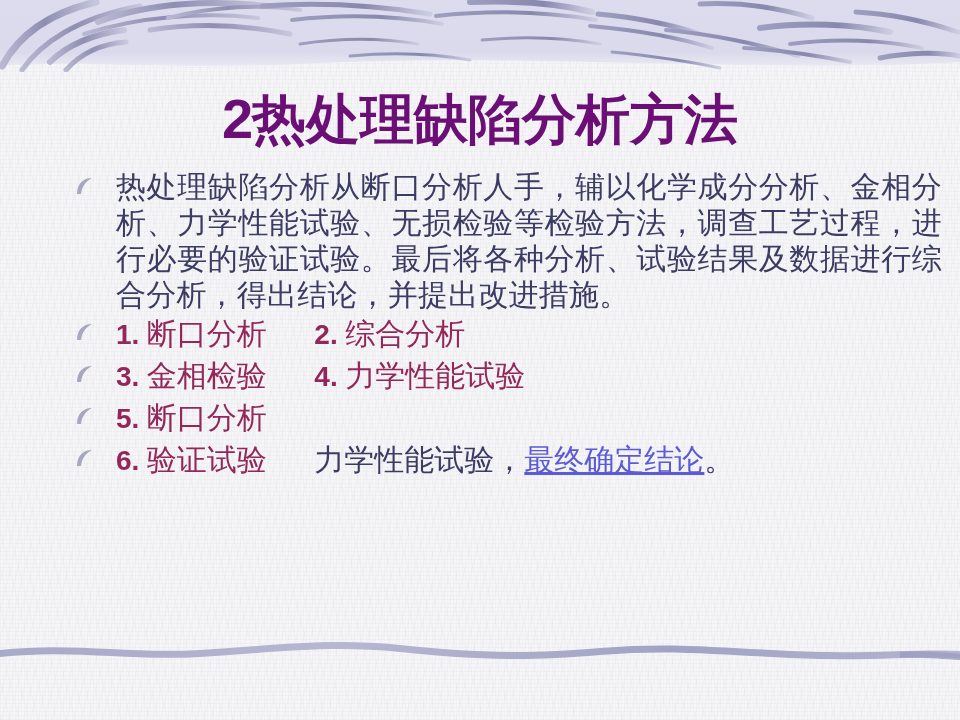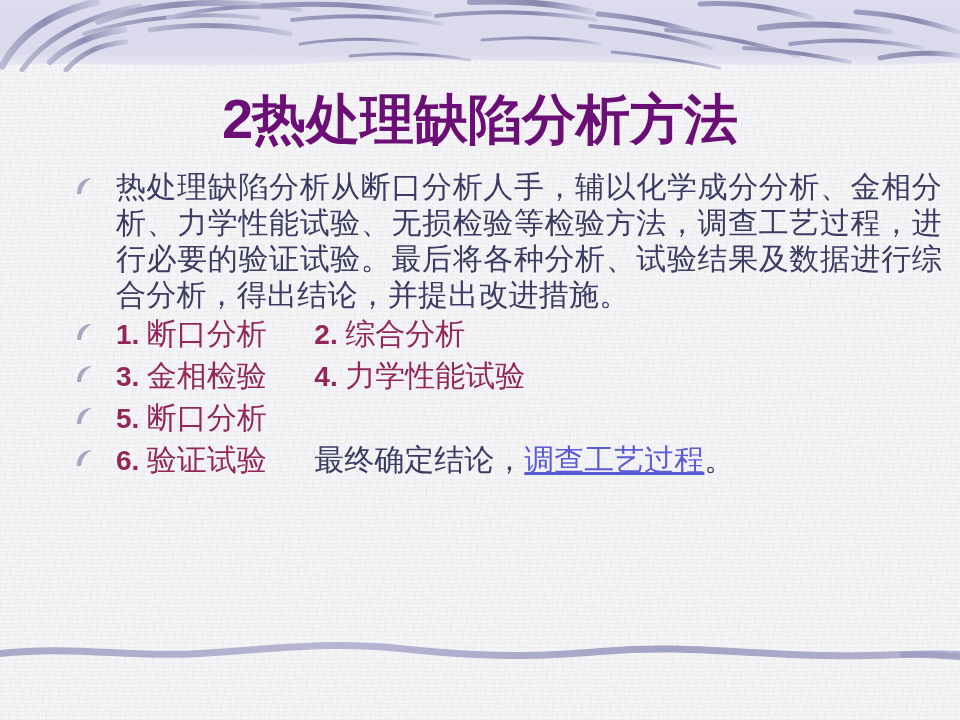--- a/index.html
+++ b/index.html
@@ -233,21 +233,21 @@
     </div>
 
 
     <div class="bullet-row">
       <svg class="bullet-icon" viewBox="0 0 22 20">
         <path d="M3,17 C3,7 9,1 18,1 C12,4 8,9 7,17 Z" fill="#a7a7c0"></path>
       </svg>
       <div class="line">
         <span class="num">6.</span>
         <span class="item-label col2">验证试验</span>
-        <span class="navy">最终确定结论，</span><span class="link">调查工艺过程</span><span class="navy">。</span>
+        <span class="navy">力学性能试验，</span><span class="link">最终确定结论</span><span class="navy">。</span>
       </div>
     </div>
 
   </div>
 
   <svg class="bottom-band" viewBox="0 0 960 92" preserveAspectRatio="none">
     <defs>
       <linearGradient id="bw1" x1="0" y1="0" x2="1" y2="0">
         <stop offset="0%" stop-color="#a9a9c8"></stop>
         <stop offset="35%" stop-color="#b7b7d2"></stop>

